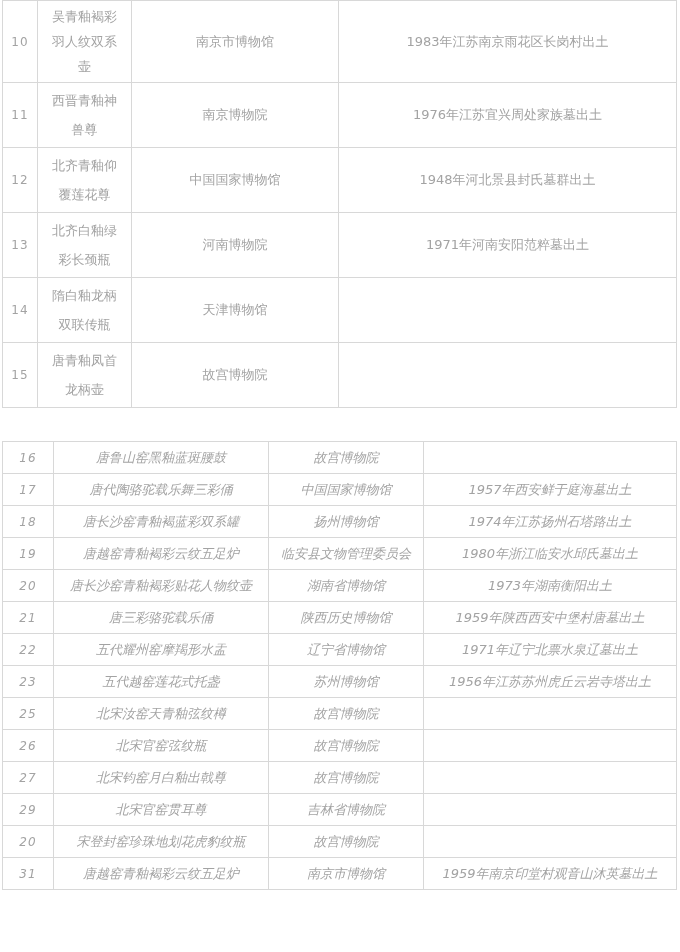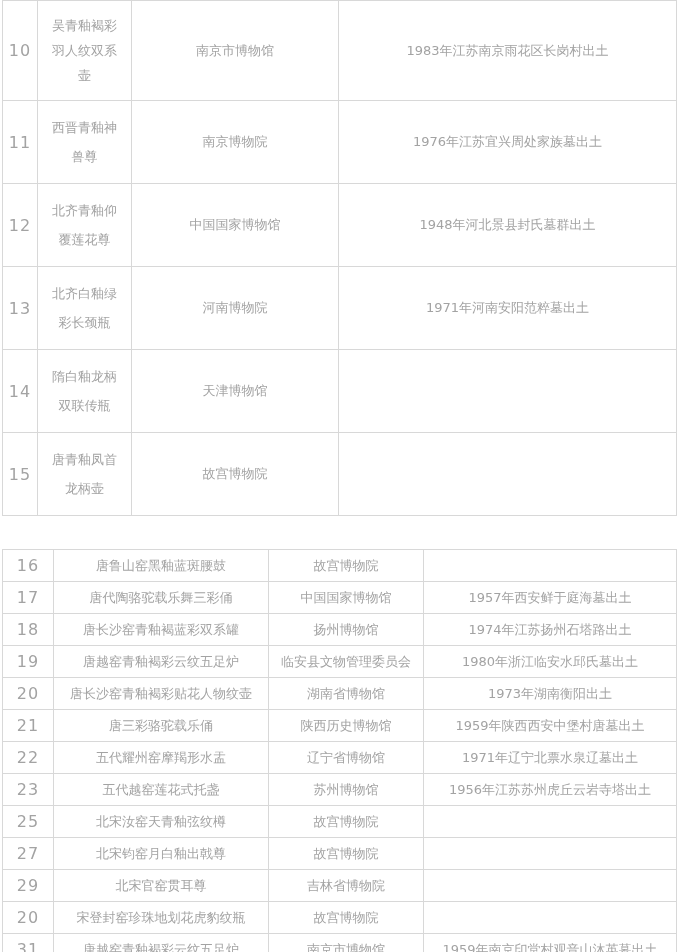--- a/index.html
+++ b/index.html
@@ -25,35 +25,35 @@
   }
   td {
     border: 1px solid #d8d8d8;
     text-align: center;
     vertical-align: middle;
     font-size: 13px;
     color: #a3a3a3;
     overflow: hidden;
     padding: 0;
   }
-  td.no { font-size: 16px; letter-spacing: 1px; }
+  td.no { font-size: 12px; letter-spacing: 1px; }
 
   
   .t1 { margin-top: 0; }
   .t1 tr { height: 59px; }
   .t1 tr.tall { height: 77px; }
-  .t1 td.name { line-height: 29px; padding: 12px 11px; }
+  .t1 td.name { line-height: 29px; padding: 3px 11px; }
   .t1 tr.tall td.name { line-height: 25px; }
   .t1 td.museum, .t1 td.excavation { white-space: nowrap; }
 
   
   .table-gap { height: 33px; }
 
   
-  .t2 tr { height: 32px; }
+  .t2 tr { height: 32px; font-style: italic; }
   .t2 td { white-space: nowrap; }
 </style>
 </head>
 <body>
 
 <div class="page">
 
   <table class="t1">
     <colgroup>
       <col style="width:35px">
@@ -159,20 +159,26 @@
           <td class="museum">苏州博物馆</td>
           <td class="excavation">1956年江苏苏州虎丘云岩寺塔出土</td>
         </tr>
         <tr>
           <td class="no">25</td>
           <td class="name">北宋汝窑天青釉弦纹樽</td>
           <td class="museum">故宫博物院</td>
           <td class="excavation"></td>
         </tr>
         <tr>
+          <td class="no">26</td>
+          <td class="name">北宋官窑弦纹瓶</td>
+          <td class="museum">故宫博物院</td>
+          <td class="excavation"></td>
+        </tr>
+        <tr>
           <td class="no">27</td>
           <td class="name">北宋钧窑月白釉出戟尊</td>
           <td class="museum">故宫博物院</td>
           <td class="excavation"></td>
         </tr>
         <tr>
           <td class="no">29</td>
           <td class="name">北宋官窑贯耳尊</td>
           <td class="museum">吉林省博物院</td>
           <td class="excavation"></td>

